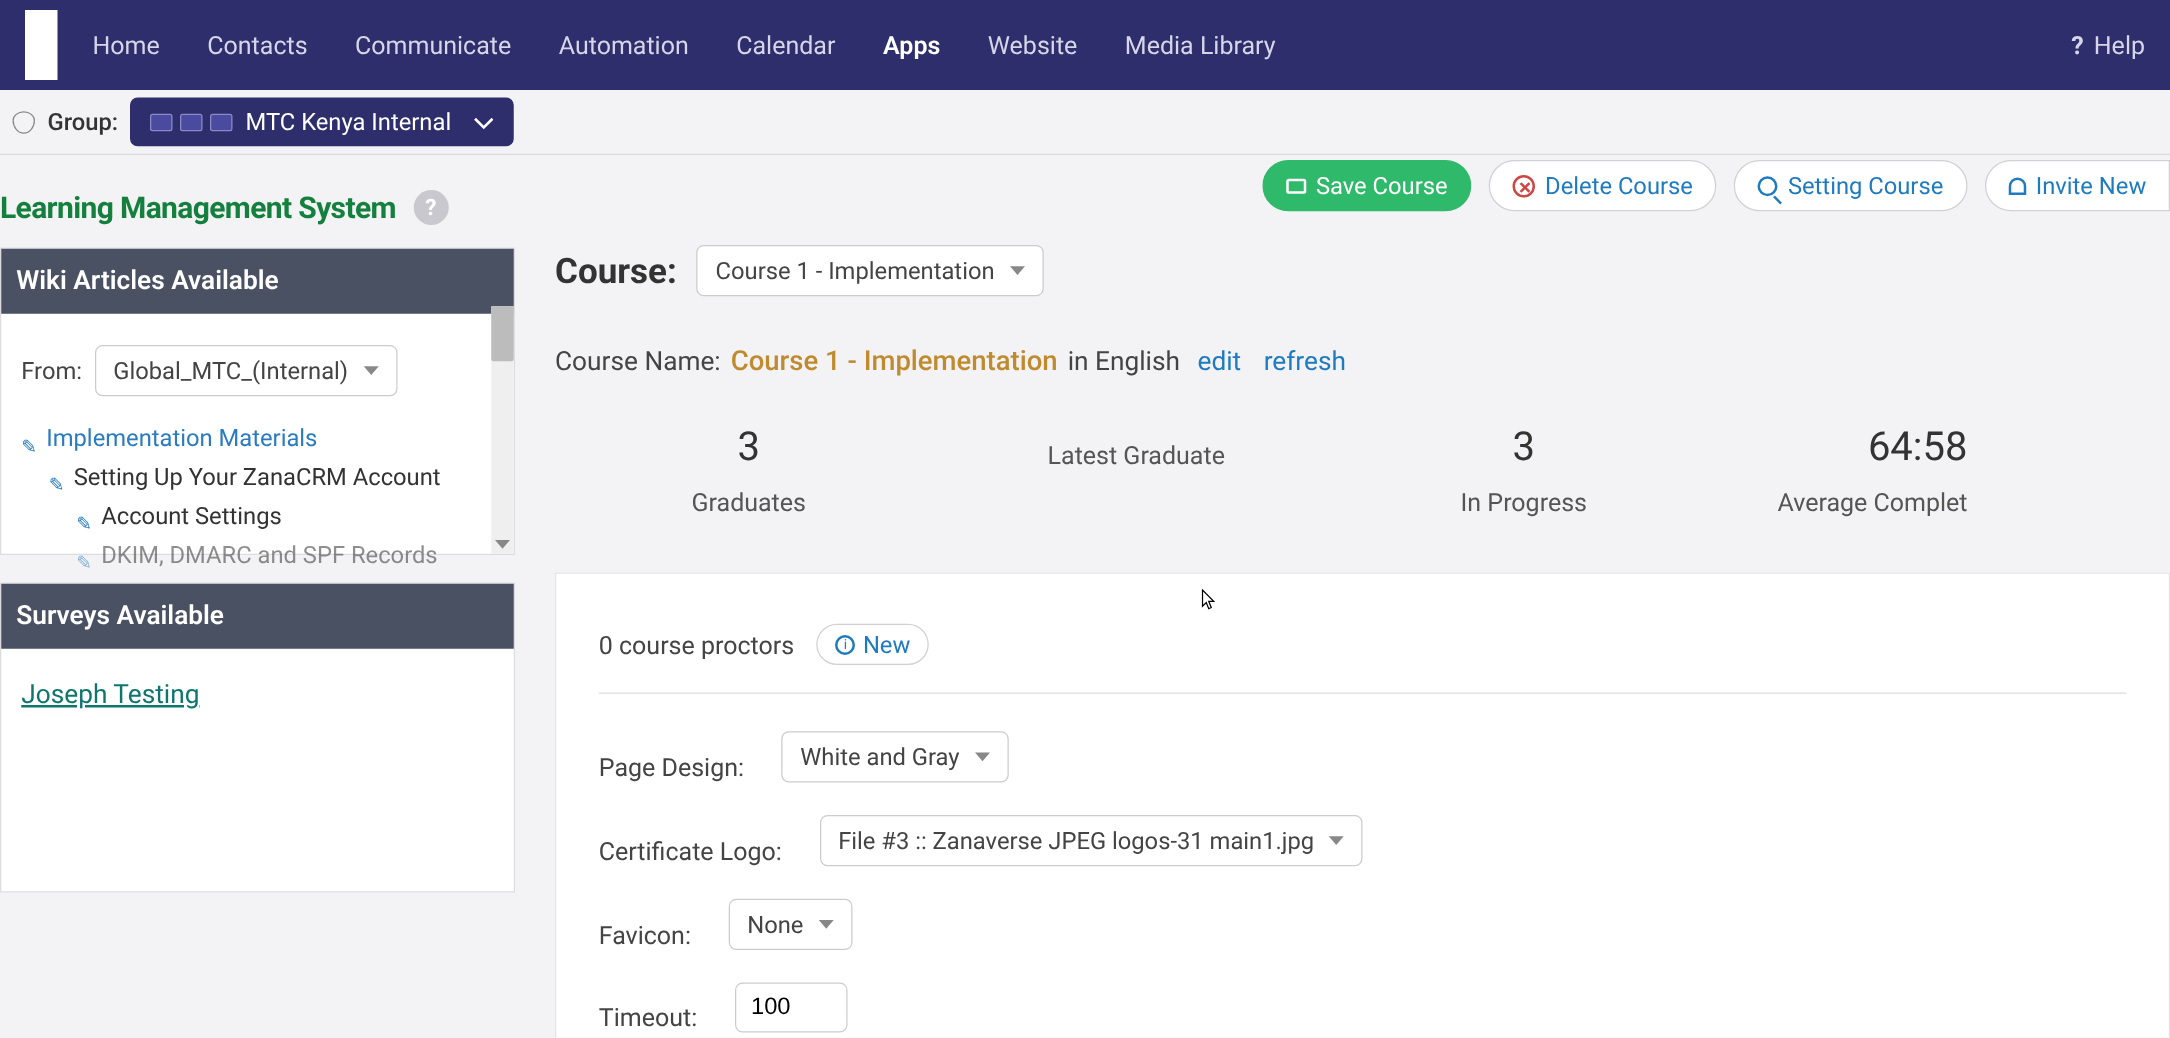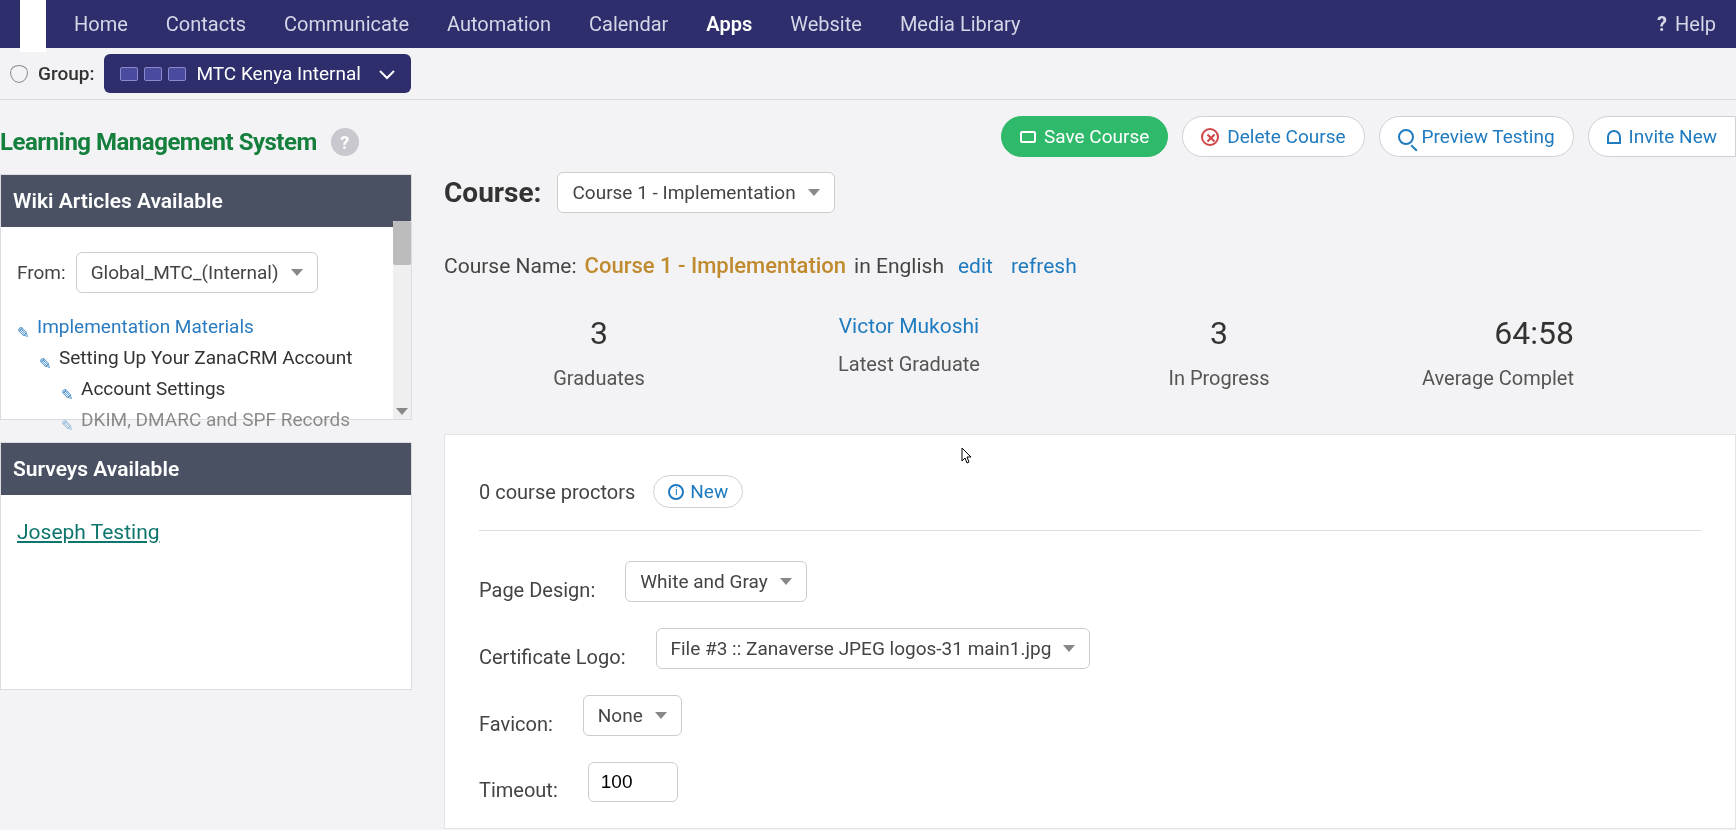--- a/index.html
+++ b/index.html
@@ -1,17 +1,17 @@
 <!DOCTYPE html>
 <html><head>
 <meta charset="utf-8">
 <style>
   * { box-sizing: border-box; margin: 0; padding: 0; }
   html, body { width: 1736px; height: 830px; font-family: -apple-system, BlinkMacSystemFont, "Segoe UI", Roboto, Arial, sans-serif; background: #f3f3f5; color: #333; overflow: hidden; }
-  .topnav { background: #2d2e6b; height: 48px; display: flex; align-items: center; padding: 0 20px; color: #d6d6e8; }
+  .topnav { background: #2d2e6b; height: 72px; display: flex; align-items: center; padding: 0 20px; color: #d6d6e8; }
   .topnav .logo { width: 26px; height: 56px; background: #fff; margin-right: 28px; display: flex; align-items: center; justify-content: center; font-size: 9px; color:#2d2e6b; font-weight:bold; }
   .topnav .navlinks { display: flex; gap: 38px; font-size: 20px; }
   .topnav .navlinks a { color: #d6d6e8; text-decoration: none; cursor: pointer; }
   .topnav .navlinks a.active { color: #fff; font-weight: 600; }
   .topnav .right { margin-left: auto; display: flex; align-items: center; gap: 8px; font-size: 20px; color: #d6d6e8; cursor:pointer; }
   .subbar { background: #f3f3f5; border-bottom: 1px solid #d9d9de; height: 52px; display: flex; align-items: center; padding: 0 10px; gap: 10px; }
   .subbar .mic { width:18px; height:18px; border:1px solid #888; border-radius:50% 50% 50% 50% / 40% 40% 60% 60%; position:relative; }
   .subbar .glabel { font-size: 19px; color:#333; font-weight:500; }
   .groupdd { background:#2d2e6b; color:#fff; border-radius:6px; padding:8px 16px; display:flex; align-items:center; gap:10px; font-size:19px; cursor:pointer; }
   .groupdd .chev { margin-left:8px; }
@@ -34,21 +34,21 @@
   .tree .pencil::before { content:"✎"; color:#2a7bbf; font-size:15px; }
   .tree .lvl1 { margin-left:22px; color:#333; }
   .tree .lvl1 a { color:#333; }
   .tree .lvl2 { margin-left:44px; }
   .tree .lvl2 a { color:#333; }
   .scrolltrack { position:absolute; right:0; top:46px; bottom:0; width:18px; background:#efefef; }
   .scrollthumb { position:absolute; right:0; top:0; width:18px; height:44px; background:#bcbcbc; border-radius:2px; }
   .scrollarrow { position:absolute; right:0; bottom:0; width:18px; height:16px; display:flex; align-items:center; justify-content:center; }
   .panelB { height:248px; }
   .rightcol { flex:1; padding:28px 0 0 32px; position:relative; }
-  .actionrow { position:absolute; top:16px; right:0; display:flex; gap:14px; align-items:center; }
+  .actionrow { position:absolute; top:4px; right:0; display:flex; gap:14px; align-items:center; }
   .btn { border:1px solid #d0d0d6; background:#fff; border-radius:999px; padding:8px 18px; font-size:19px; display:inline-flex; align-items:center; gap:8px; cursor:pointer; color:#1f7bbf; }
   .btn .ic { width:18px; height:14px; display:inline-block; }
   .btn.save { background:#2fb96a; color:#fff; border-color:#2fb96a; }
   .btn.save .ic { border:2px solid #fff; border-radius:2px; width:16px; height:12px; }
   .btn.del { color:#1f7bbf; }
   .delcircle { width:18px; height:18px; border:2px solid #d04545; border-radius:50%; position:relative; display:inline-block; }
   .delcircle::before, .delcircle::after { content:""; position:absolute; left:3px; top:7px; width:10px; height:2px; background:#d04545; }
   .delcircle::before { transform:rotate(45deg); }
   .delcircle::after { transform:rotate(-45deg); }
   .mag { width:16px; height:16px; border:2px solid #1f7bbf; border-radius:50%; position:relative; display:inline-block; }
@@ -183,21 +183,21 @@
       <div class="btn save">
         <span class="ic"></span>
         <span>Save Course</span>
       </div>
       <div class="btn del">
         <span class="delcircle"></span>
         <span>Delete Course</span>
       </div>
       <div class="btn">
         <span class="mag"></span>
-        <span>Preview Testing</span>
+        <span>Setting Course</span>
       </div>
       <div class="btn" style="border-radius:999px 0 0 999px;">
         <span class="person"></span>
         <span>Invite New</span>
       </div>
     </div>
 
     <div class="courserow">
       <span class="clabel">Course:</span>
       <div class="dd">
@@ -213,21 +213,20 @@
       <span class="link">edit</span>
       <span class="link" style="margin-left:10px;">refresh</span>
     </div>
 
     <div class="statsrow">
       <div class="stat">
         <div class="num">3</div>
         <div class="slabel">Graduates</div>
       </div>
       <div class="stat">
-        <div class="numlink">Victor Mukoshi</div>
         <div class="slabel">Latest Graduate</div>
       </div>
       <div class="stat">
         <div class="num">3</div>
         <div class="slabel">In Progress</div>
       </div>
       <div class="stat" style="flex:0 0 200px;text-align:right;">
         <div class="num">64:58</div>
         <div class="slabel">Average Complet</div>
       </div>

